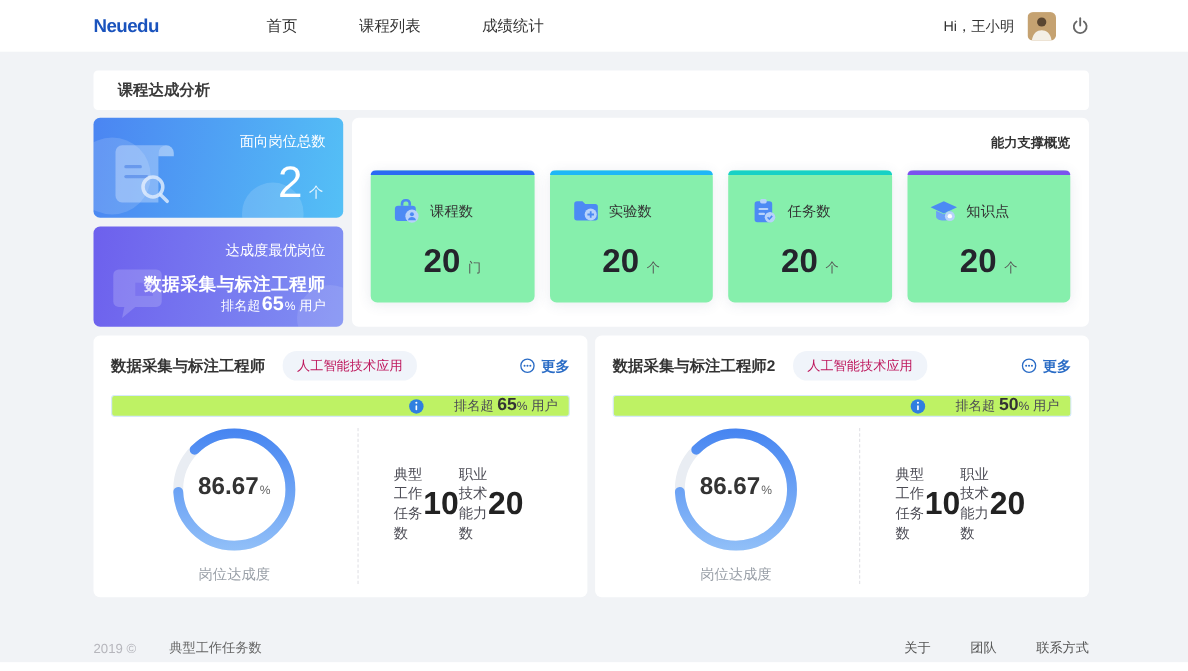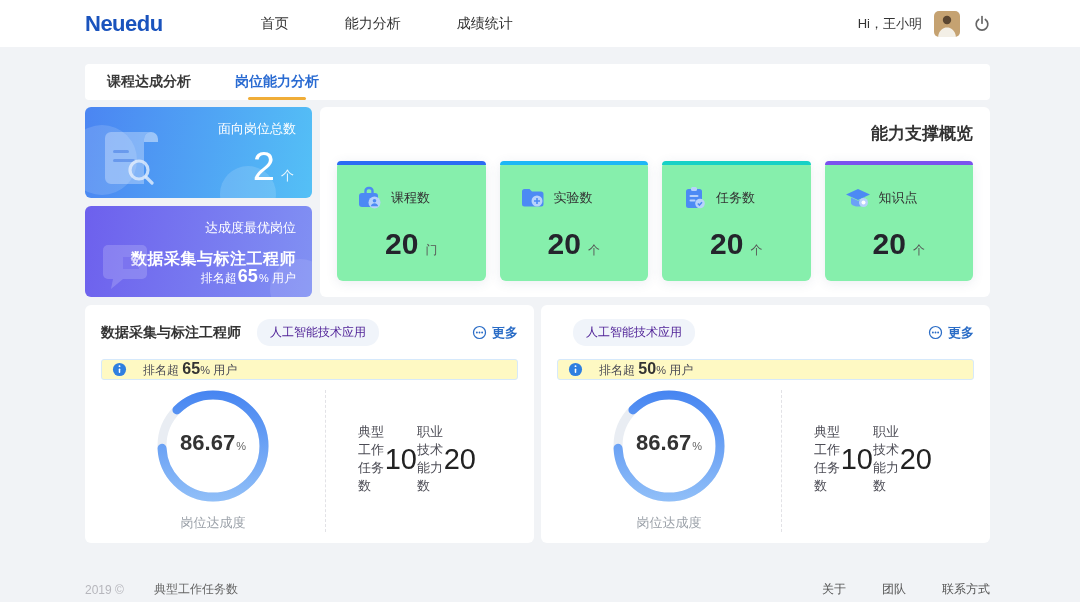--- a/index.html
+++ b/index.html
@@ -1,21 +1,21 @@
 <!DOCTYPE html>
 <html><head>
 <meta charset="utf-8">
 <style>
   * { margin:0; padding:0; box-sizing:border-box; }
   html,body { width:1080px; height:610px; overflow:hidden; }
   body { font-family:"Liberation Sans","DejaVu Sans",sans-serif; background:#f1f3f6; color:#333; font-size:12px; }
 
   
   .navbar { height:47px; background:#fff; display:flex; align-items:center; padding-left:85px; padding-right:88px; position:relative; z-index:2; }
-  .logo { font-size:22px; font-weight:800; color:#1a53bd; letter-spacing:-0.5px; margin-right:70px; }
+  .logo { font-size:17px; font-weight:800; color:#1a53bd; letter-spacing:-0.5px; margin-right:70px; }
   .nav-items { display:flex; height:100%; align-items:stretch; }
   .nav-item { display:flex; align-items:center; padding:0 28px; font-size:14px; color:#333; cursor:pointer; }
   .nav-item.active { background:#f4f6f8; border-bottom:3px solid #2160c4; padding-top:3px; }
   .nav-right { margin-left:auto; display:flex; align-items:center; gap:12px; }
   .greeting { font-size:13px; color:#333; }
   .avatar { width:26px; height:26px; border-radius:5px; overflow:hidden; display:block; cursor:pointer; }
   .power { width:20px; height:20px; cursor:pointer; display:block; }
 
   .page { padding:0 90px 0 85px; }
 
@@ -37,72 +37,72 @@
   .g-unit { font-size:13px; opacity:.9; }
   .g-pos-name { font-size:16px; font-weight:700; margin-top:12px; letter-spacing:0.5px; }
   .g-rank { position:absolute; right:16px; bottom:10px; font-size:12px; }
   .g-rank b { font-size:18px; font-weight:600; margin:0 1px; }
   .g-rank .pct { font-size:11px; }
   .deco-circle { position:absolute; border-radius:50%; background:rgba(255,255,255,.14); }
   .deco-svg { position:absolute; opacity:.8; }
 
   
   .overview { flex:1; background:#fff; border-radius:6px; padding:15px 17px; }
-  .overview-title { font-size:17px; font-weight:700; color:#333; }
+  .overview-title { font-size:12px; font-weight:700; color:#333; }
   .o-cards { display:flex; gap:14px; margin-top:16px; }
   .o-card { flex:1; position:relative; background:#86efac; border-radius:6px; box-shadow:0 2px 12px rgba(60,80,120,.10); padding:24px 0 20px 0; }
   .o-accent { position:absolute; top:0; left:0; right:0; height:4px; border-radius:6px 6px 0 0; }
   .o-head { display:flex; align-items:center; gap:8px; padding-left:20px; }
   .o-label { font-size:13px; color:#333; }
   .o-icon { width:26px; height:26px; }
   .o-num-row { display:flex; align-items:baseline; justify-content:center; gap:7px; margin-top:16px; }
   .o-num { font-size:30px; font-weight:600; color:#24242c; }
   .o-unit { font-size:12px; color:#555; }
 
   
   .bottom-row { margin-top:8px; display:flex; gap:7px; height:238px; }
   .p-panel { flex:1; background:#fff; border-radius:6px; padding:14px 16px; display:flex; flex-direction:column; }
   .p-head { display:flex; align-items:center; }
   .p-title { font-size:14px; font-weight:700; color:#333; }
-  .p-tag { margin-left:16px; background:#f0f4fa; color:#4c1d95; font-size:12px; padding:5px 13px; border-radius:13px; }
+  .p-tag { margin-left:16px; background:#f0f4fa; color:#be185d; font-size:12px; padding:5px 13px; border-radius:13px; }
   .p-more { margin-left:auto; color:#2a6cc6; font-size:13px; font-weight:700; display:flex; align-items:center; gap:5px; cursor:pointer; }
-  .info-bar { margin-top:13px; background:#fef9c3; border:1px solid #d6e9fb; border-radius:3px; height:29px; display:flex; align-items:center; padding:0 10px; gap:16px; color:#4a4a55; }
+  .info-bar { margin-top:13px; background:#bef264; border:1px solid #d6e9fb; border-radius:3px; height:29px; display:flex; align-items:center; padding:0 10px; gap:27px; color:#4a4a55;justify-content:flex-end; }
   .info-bar b { font-size:16px; font-weight:600; color:#333; }
   .info-bar .pct { font-size:11px; }
   .p-body { display:flex; flex:1; margin-top:10px; }
   .chart-col { width:225px; display:flex; flex-direction:column; align-items:center; justify-content:center; border-right:1px dashed #e2e2e6; }
   .donut-wrap { position:relative; width:112px; height:112px; }
   .donut-center { position:absolute; inset:0; display:flex; align-items:baseline; justify-content:center; padding-top:42px; }
   .donut-pct { font-size:22px; font-weight:700; color:#333; line-height:1; }
   .donut-pct-unit { font-size:11px; color:#666; margin-left:1px; }
   .donut-label { margin-top:12px; font-size:13px; color:#9aa0a8; }
   .stats-col { flex:1; display:flex; flex-direction:row; justify-content:space-evenly; padding:6px 42px 10px 32px; }
   .stat-row { display:flex; align-items:center; justify-content:space-between; }
   .stat-label { font-size:13px; color:#4c4c55; }
-  .stat-value { font-size:29px; font-weight:400; color:#222; }
+  .stat-value { font-size:29px; font-weight:700; color:#222; }
 
   
   .footer { margin-top:38px; display:flex; align-items:center; padding:0 90px 0 85px; }
   .f-year { color:#b6b6bc; font-size:12px; }
   .f-company { color:#666; font-size:12px; margin-left:30px; }
   .f-links { margin-left:auto; display:flex; gap:36px; }
   .f-link { color:#555; font-size:12px; cursor:pointer; }
   .bottom-strip { position:fixed; left:0; bottom:0; width:1080px; height:8px; background:#fff; }
 </style>
 </head>
 <body>
 
 <div class="navbar">
   <div class="logo">Neuedu</div>
   <div class="nav-items">
     <div class="nav-item">
         <span>首页</span>
       </div>
     <div class="nav-item">
-        <span>能力分析</span>
+        <span>课程列表</span>
       </div>
     <div class="nav-item">
         <span>成绩统计</span>
       </div>
   </div>
   <div class="nav-right">
     <span class="greeting">Hi，王小明</span>
     <span class="avatar">
       <svg width="26" height="26" viewBox="0 0 26 26">
         <rect width="26" height="26" fill="#c5a271"></rect>
@@ -115,24 +115,20 @@
       <line x1="12" y1="3" x2="12" y2="11" stroke="#666" stroke-width="2" stroke-linecap="round"></line>
     </svg>
   </div>
 </div>
 
 <div class="page">
 
   <div class="tabbar">
     <div class="tab">
       <span>课程达成分析</span>
-    </div>
-    <div class="tab active">
-      <span>岗位能力分析</span>
-      <span class="tab-underline"></span>
     </div>
   </div>
 
   <div class="main-row">
     <div class="left-col">
 
       <div class="g-card blue">
         <span class="deco-circle" style="width:70px;height:70px;left:-18px;top:18px;"></span>
         <span class="deco-circle" style="width:56px;height:56px;right:36px;bottom:-24px;"></span>
         <div class="g-title">面向岗位总数</div>
@@ -298,20 +294,21 @@
           <div class="stat-row">
             <span class="stat-label">职业技术能力数</span>
             <span class="stat-value">20</span>
           </div>
         </div>
       </div>
     </div>
 
     <div class="p-panel">
       <div class="p-head">
+        <span class="p-title">数据采集与标注工程师2</span>
         <span class="p-tag">人工智能技术应用</span>
         <span class="p-more">
           <svg width="15" height="15" viewBox="0 0 16 16">
             <circle cx="8" cy="8" r="6.4" stroke="#2a6cc6" stroke-width="1.3" fill="none"></circle>
             <circle cx="5.2" cy="8" r="1" fill="#2a6cc6"></circle>
               <circle cx="8" cy="8" r="1" fill="#2a6cc6"></circle>
               <circle cx="10.8" cy="8" r="1" fill="#2a6cc6"></circle>
           </svg>
           <span>更多</span>
         </span>

